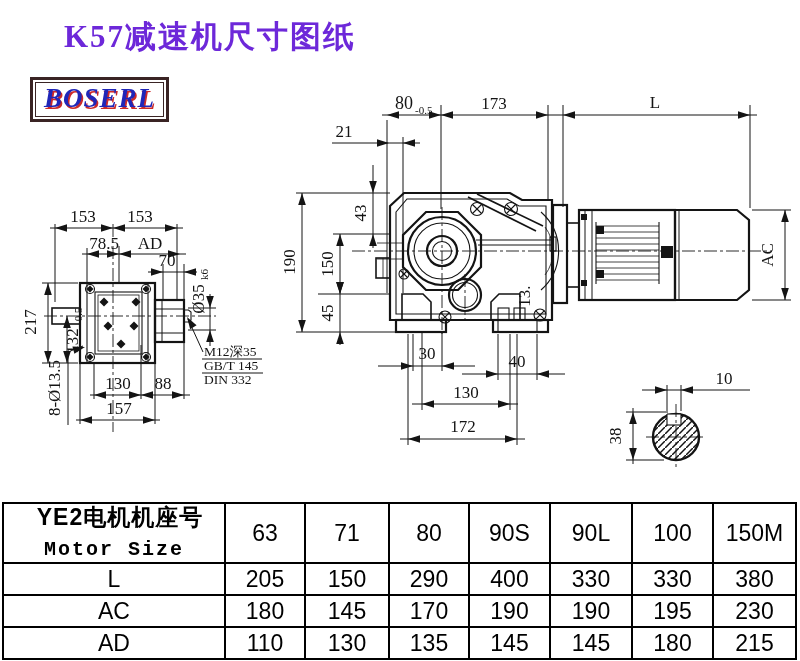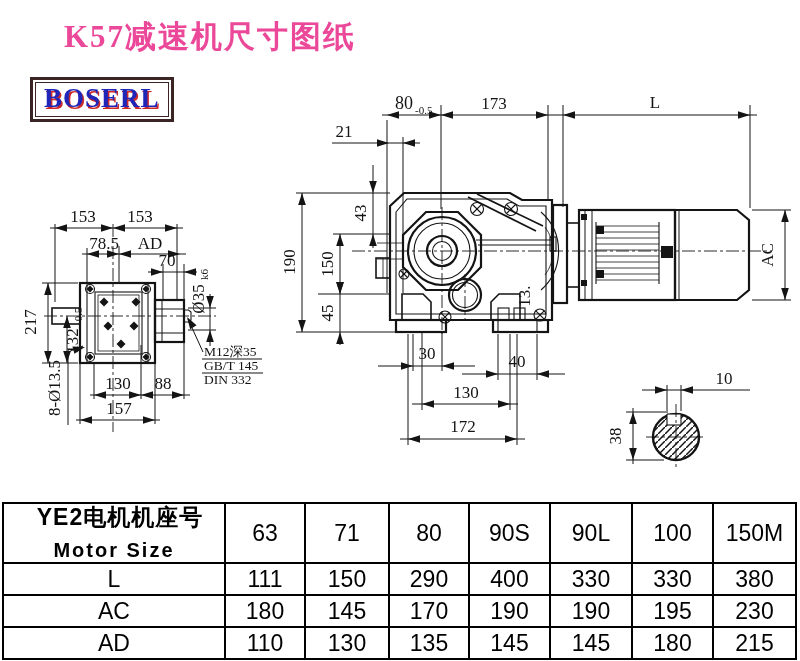--- a/index.html
+++ b/index.html
@@ -1,21 +1,21 @@
 <!DOCTYPE html>
 <html><head>
 <meta charset="utf-8">
 <style>
   html,body{margin:0;padding:0;background:#fff;}
   #page{position:relative;width:800px;height:661px;background:#fff;overflow:hidden;
         font-family:"Liberation Sans",sans-serif;color:#111;}
   #title{position:absolute;left:64px;top:16px;font-size:31px;font-weight:bold;
-         letter-spacing:2px;font-family:"Liberation Serif",serif;color:#ec4899;white-space:nowrap;}
+         letter-spacing:2px;font-family:"Liberation Serif",serif;color:#6d28d9;white-space:nowrap;}
   #logo-outer{position:absolute;left:30px;top:77px;border:3px solid #3a2424;padding:2px;background:#fff;}
-  #logo-inner{border:1.5px solid #3a2424;padding:0 8px 2px 8px;}
+  #logo-inner{border:1.5px solid #3a2424;padding:0 8px 2px 8px;font-style:italic;}
   #logo-text{font-family:"Liberation Serif",serif;font-weight:bold;font-size:27px;
              color:#2026b8;text-shadow:1.5px 1.5px 0 #cc2a2a;letter-spacing:1px;}
   svg text{font-family:"Liberation Serif",serif;fill:#141414;}
   .dim{font-size:17px;}
   .big{font-size:18px;}
   .sub{font-size:11px;}
   .note{font-size:13.5px;}
   .ol{stroke:#141414;stroke-width:2.2;fill:none;stroke-linejoin:miter;}
   .o2{stroke:#141414;stroke-width:1.6;fill:none;}
   .tl{stroke:#141414;stroke-width:1.1;fill:none;}
@@ -24,21 +24,21 @@
   .cl{stroke:#141414;stroke-width:0.9;fill:none;stroke-dasharray:13 3 3 3;}
   .ar{fill:#141414;}
   .fl{fill:#141414;}
   #spec-table{position:absolute;left:2px;top:502px;width:795px;border-collapse:collapse;
               table-layout:fixed;background:#fff;}
   #spec-table td{border:2.2px solid #000;text-align:center;vertical-align:middle;
                  font-size:23px;color:#000;padding:0;}
   #spec-table tr.hdr td{height:58px;}
   #spec-table tr.r td{height:30px;}
   .hcn{font-size:23px;font-weight:bold;letter-spacing:1px;line-height:1.1;padding-left:12px;}
-  .hen{font-family:Liberation Sans, sans-serif;font-weight:bold;font-size:20px;letter-spacing:2px;line-height:1.1;margin-top:9px;}
+  .hen{font-family:Liberation Mono, monospace;font-weight:bold;font-size:20px;letter-spacing:2px;line-height:1.1;margin-top:9px;}
 </style>
 </head>
 <body>
 
 <div id="page">
 
   <div id="title">K57减速机尺寸图纸</div>
 
   <div id="logo-outer">
     <div id="logo-inner">
@@ -366,21 +366,21 @@
       <td>63</td>
       <td>71</td>
       <td>80</td>
       <td>90S</td>
       <td>90L</td>
       <td>100</td>
       <td>150M</td>
     </tr>
     <tr class="r">
       <td>L</td>
-      <td>111</td>
+      <td>205</td>
       <td>150</td>
       <td>290</td>
       <td>400</td>
       <td>330</td>
       <td>330</td>
       <td>380</td>
     </tr>
     <tr class="r">
       <td>AC</td>
       <td>180</td>

